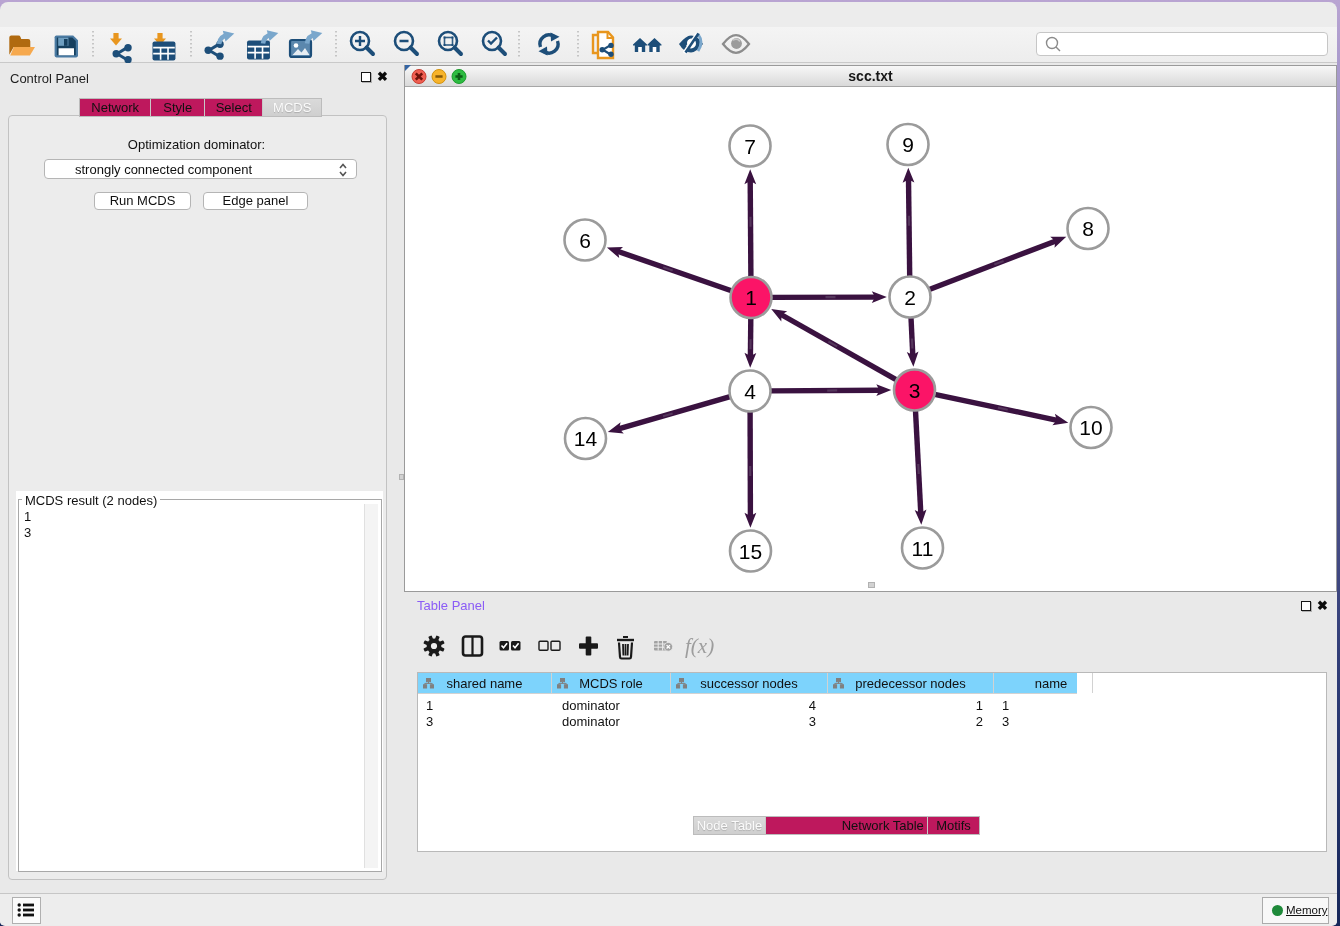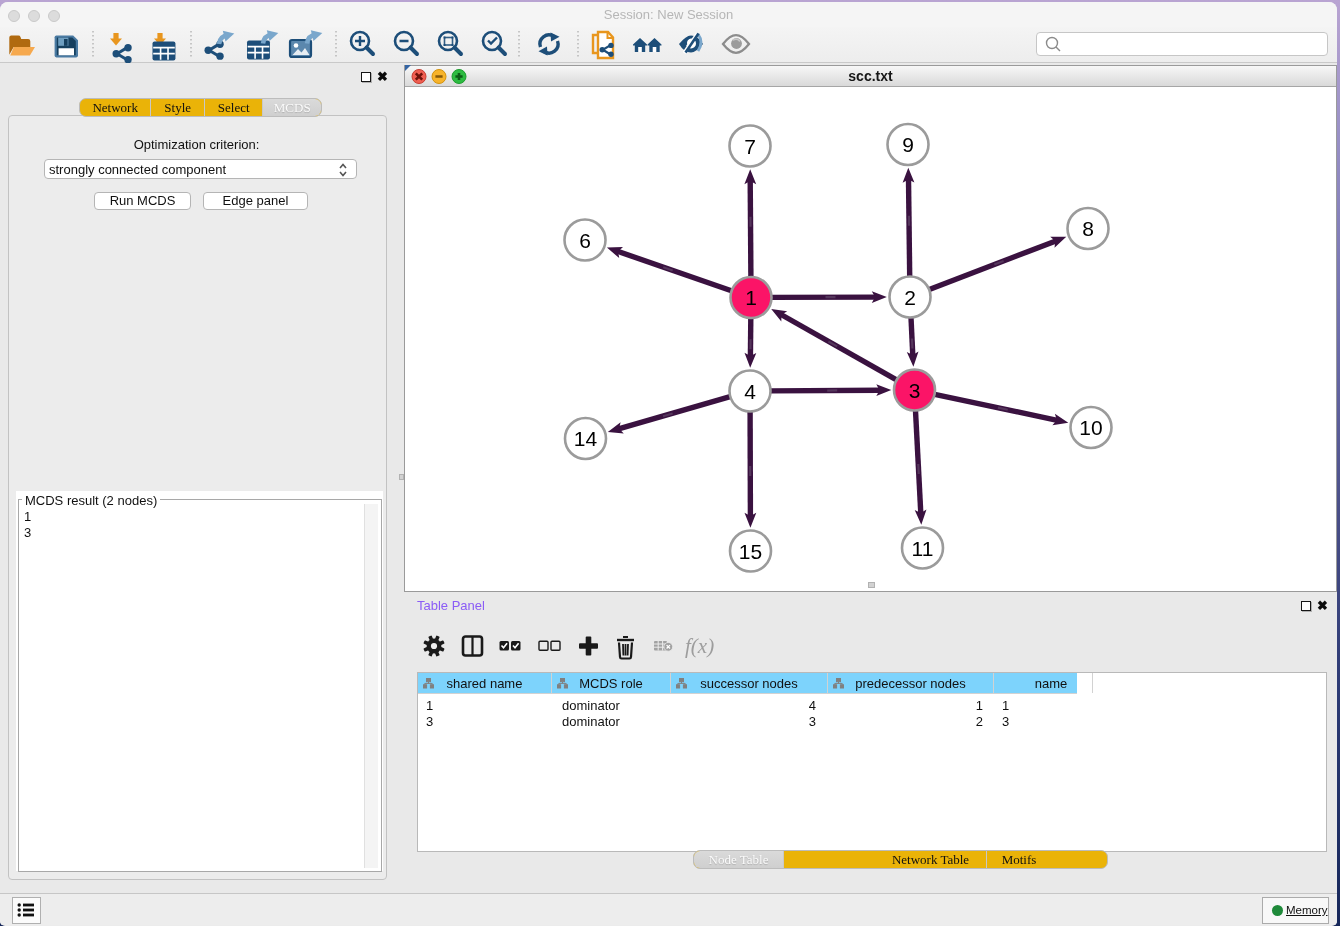--- a/index.html
+++ b/index.html
@@ -19,21 +19,21 @@
   
   #toolbar{position:absolute;left:0;top:25px;width:1337px;height:35px;background:linear-gradient(#f4f4f4,#ededed);border-bottom:1px solid #c9c9c9;}
   #searchbox{position:absolute;left:1036px;top:5px;width:290px;height:22px;background:#fff;border:1px solid #c6c6c6;border-radius:4px;}
   
   #mainbg{position:absolute;left:0;top:61px;width:1337px;height:832px;background:#e9e9e9;}
   
   #cp-title{position:absolute;left:10px;top:64px;width:300px;height:25px;font-size:13px;color:#1e1e1e;line-height:25px;}
   .mini-float{position:absolute;width:8px;height:8px;border:1.5px solid #151515;background:#fff;box-shadow:1px 1px 0 #b0b0b0;}
   .mini-close{position:absolute;font-size:13px;font-weight:bold;color:#0a0a0a;line-height:10px;}
   #cp-box{position:absolute;left:8px;top:113px;width:377px;height:763px;background:#ececec;border:1px solid #c2c2c2;border-radius:4px;}
-  .tabstrip{position:absolute;background:#eab308;border:1px solid #bcbcbc;border-radius:7px;display:flex;overflow:hidden;box-sizing:border-box;font-family:Liberation Serif, serif;}
+  .tabstrip{position:absolute;background:#be185d;border:1px solid #bcbcbc;border-radius:0;display:flex;overflow:hidden;box-sizing:border-box;}
   .tabstrip .seg{font-size:13px;color:#111;text-align:center;line-height:18px;border-right:1px solid #c8c8c8;box-sizing:border-box;}
   .tabstrip .seg:last-child{border-right:none;}
   .tabstrip .sel{background:linear-gradient(#dadada,#cfcfcf);color:#fbfbfb;text-shadow:0 1px 1px rgba(0,0,0,0.18);}
   #opt-label{position:absolute;left:0;top:135px;width:393px;text-align:center;font-size:13px;color:#111;}
   #dropdown{position:absolute;left:44px;top:157px;width:311px;height:18px;background:#fff;border:1px solid #b5b5b5;border-radius:4px;font-size:13px;line-height:19px;color:#111;}
   .pushbtn{position:absolute;height:16px;background:#fff;border:1px solid #b5b5b5;border-radius:4px;font-size:13px;line-height:16px;color:#111;text-align:center;}
   #result-white{position:absolute;left:16px;top:489px;width:367px;height:380px;background:#fff;}
   #result-group{position:absolute;left:18px;top:497px;width:362px;height:371px;border:1px solid #a8a8a8;}
   #result-label{position:absolute;left:22px;top:491px;height:15px;background:#fff;padding:0 3px;font-size:13px;color:#111;line-height:15px;}
   #result-scroll{position:absolute;left:364px;top:502px;width:13px;height:364px;background:#f4f4f4;border-left:1px solid #e0e0e0;}
@@ -52,26 +52,20 @@
   
   
   #statusbar{position:absolute;left:0;top:891px;width:1337px;height:31px;background:#ededed;border-top:1px solid #c6c6c6;}
   #memorybtn{position:absolute;left:1262px;top:3px;width:65px;height:25px;background:#f8f8f8;border:1px solid #ababab;font-size:12px;color:#111;}
   #listbtn{position:absolute;left:12px;top:3px;width:27px;height:25px;background:#fbfbfb;border:1px solid #b0b0b0;}
 </style>
 </head>
 <body>
 <div id="win">
 
-  <div id="titlebar">
-    <div class="title">Session: New Session</div>
-    <div class="tl" style="left:8px;"></div>
-    <div class="tl" style="left:28px;"></div>
-    <div class="tl" style="left:48px;"></div>
-  </div>
 
   <div id="toolbar">
     <svg id="tbicons" style="position:absolute;left:0;top:0;" width="1337" height="36" viewBox="0 0 1337 36">
 <g transform="translate(0,0)">
 <path d="M9.3 52.8 L9.3 35.6 Q9.3 33.6 11.3 33.6 L18.3 33.6 Q20.1 33.6 20.5 35 L21.2 37 L28.1 37 Q30.3 37 30.3 39.2 L30.3 44.9 L13.7 44.9 Z" fill="#b06a10" transform="translate(0,-25)"></path>
 <path d="M10.2 53.6 L13.9 45 L35 45 L29.9 53.6 Z" fill="#f6a94e" transform="translate(0,-25)"></path>
 </g>
 <g transform="translate(54.6,8.4)">
 <path d="M1.8 0 L18.6 0 L23.4 4.8 L23.4 20.2 Q23.4 22 21.6 22 L1.8 22 Q0 22 0 20.2 L0 1.8 Q0 0 1.8 0 Z" fill="#4a7aa2"></path>
 <path d="M2.2 2.2 L17.7 2.2 L21.2 5.7 L21.2 19.8 L2.2 19.8 Z" fill="#16405f"></path>
@@ -208,31 +202,32 @@
 </svg>
     <div id="searchbox">
       <svg width="20" height="20" style="position:absolute;left:6px;top:1px;" viewBox="0 0 20 20">
         <circle cx="9" cy="9" r="5.5" fill="none" stroke="#8b8b8b" stroke-width="1.4"></circle>
         <line x1="13" y1="13" x2="17" y2="17" stroke="#8b8b8b" stroke-width="1.4"></line>
       </svg>
     </div>
   </div>
   <div id="mainbg"></div>
 
+  <div id="cp-title">Control Panel</div>
   <div class="mini-float" style="left:361px;top:70px;"></div>
   <div class="mini-close" style="left:377px;top:70px;">✖</div>
   <div id="cp-box"></div>
   <div class="tabstrip" style="left:79px;top:96px;width:243px;height:19px;">
     <div class="seg" style="width:72px;">Network</div>
     <div class="seg" style="width:54px;">Style</div>
     <div class="seg" style="width:59px;">Select</div>
     <div class="seg sel" style="width:58px;">MCDS</div>
   </div>
-  <div id="opt-label">Optimization criterion:</div>
-  <div id="dropdown"><span style="padding-left:4px;">strongly connected component</span>
+  <div id="opt-label">Optimization dominator:</div>
+  <div id="dropdown"><span style="padding-left:30px;">strongly connected component</span>
     <svg width="10" height="14" style="position:absolute;right:8px;top:2.5px;" viewBox="0 0 10 14">
       <path d="M2 5 L5 1.5 L8 5" fill="none" stroke="#555" stroke-width="1.6"></path>
       <path d="M2 9 L5 12.5 L8 9" fill="none" stroke="#555" stroke-width="1.6"></path>
     </svg>
   </div>
   <div class="pushbtn" style="left:94px;top:190px;width:95px;">Run MCDS</div>
   <div class="pushbtn" style="left:203px;top:190px;width:103px;">Edge panel</div>
   <div id="result-white"></div>
   <div id="result-group"></div>
   <div id="result-label">MCDS result (2 nodes)</div>
@@ -355,21 +350,21 @@
     <div class="td" style="left:144px;top:25px;">dominator</div>
     <div class="td" style="left:343px;top:25px;width:55px;text-align:right;">4</div>
     <div class="td" style="left:510px;top:25px;width:55px;text-align:right;">1</div>
     <div class="td" style="left:584px;top:25px;">1</div>
     <div class="td" style="left:8px;top:41px;">3</div>
     <div class="td" style="left:144px;top:41px;">dominator</div>
     <div class="td" style="left:343px;top:41px;width:55px;text-align:right;">3</div>
     <div class="td" style="left:510px;top:41px;width:55px;text-align:right;">2</div>
     <div class="td" style="left:584px;top:41px;">3</div>
   </div>
-  <div class="tabstrip" style="left:693px;top:848px;width:415px;height:19px;">
+  <div class="tabstrip" style="left:693px;top:814px;width:287px;height:19px;">
     <div class="seg sel" style="width:90px;">Node Table</div>
     <div class="seg" style="width:91px;margin-top:24px;">Edge Table</div>
     <div class="seg" style="width:112px;">Network Table</div>
     <div class="seg" style="width:64px;">Motifs</div>
   </div>
 
   <div id="statusbar">
     <div id="listbtn">
       <svg width="18" height="16" viewBox="0 0 18 16" style="position:absolute;left:4px;top:4px;">
         <circle cx="2.2" cy="3" r="1.7" fill="#111"></circle>

